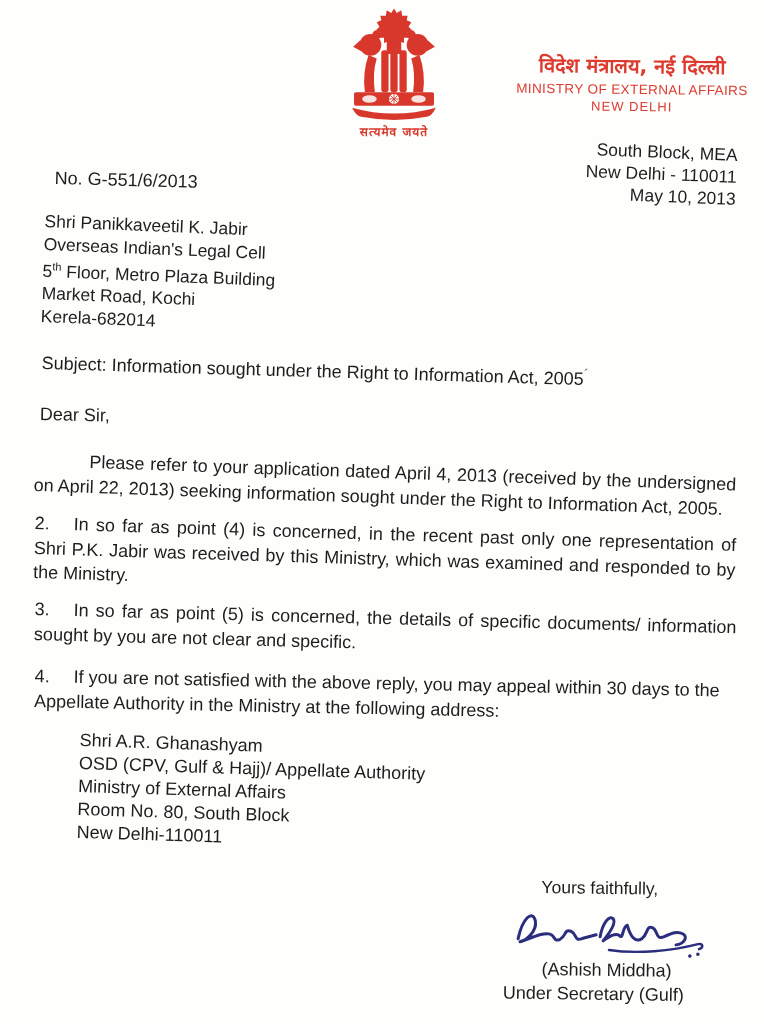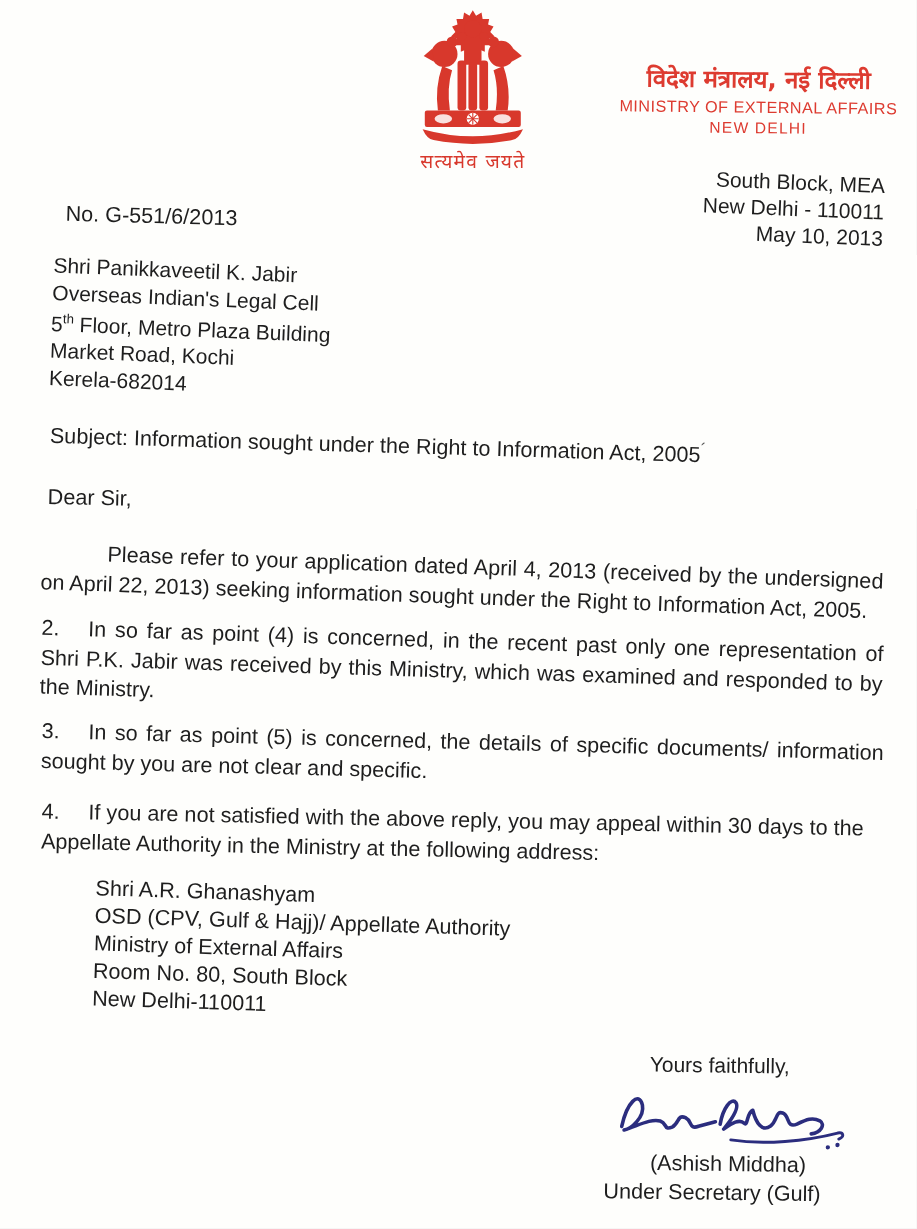--- a/index.html
+++ b/index.html
@@ -13,21 +13,21 @@
     overflow:hidden;
   }
   
   .emblem-wrap{
     position:absolute;left:338px;top:6px;width:112px;
     text-align:center;
   }
   .emblem-wrap svg{display:block;margin:0 auto;}
   .emblem-motto{
     font-family:"DejaVu Sans","Liberation Sans",sans-serif;
-    font-size:16px;font-weight:normal;color:#d8382c;
+    font-size:12px;font-weight:bold;color:#d8382c;
     letter-spacing:1px;margin-top:1px;
   }
   .ministry-block{
     position:absolute;top:54px;right:14px;width:236px;
     text-align:center;color:#dd3b30;
     transform:rotate(0.6deg);
   }
   .ministry-hindi{
     font-family:"DejaVu Sans","Liberation Sans",sans-serif;
     font-size:20px;font-weight:bold;line-height:24px;white-space:nowrap;

